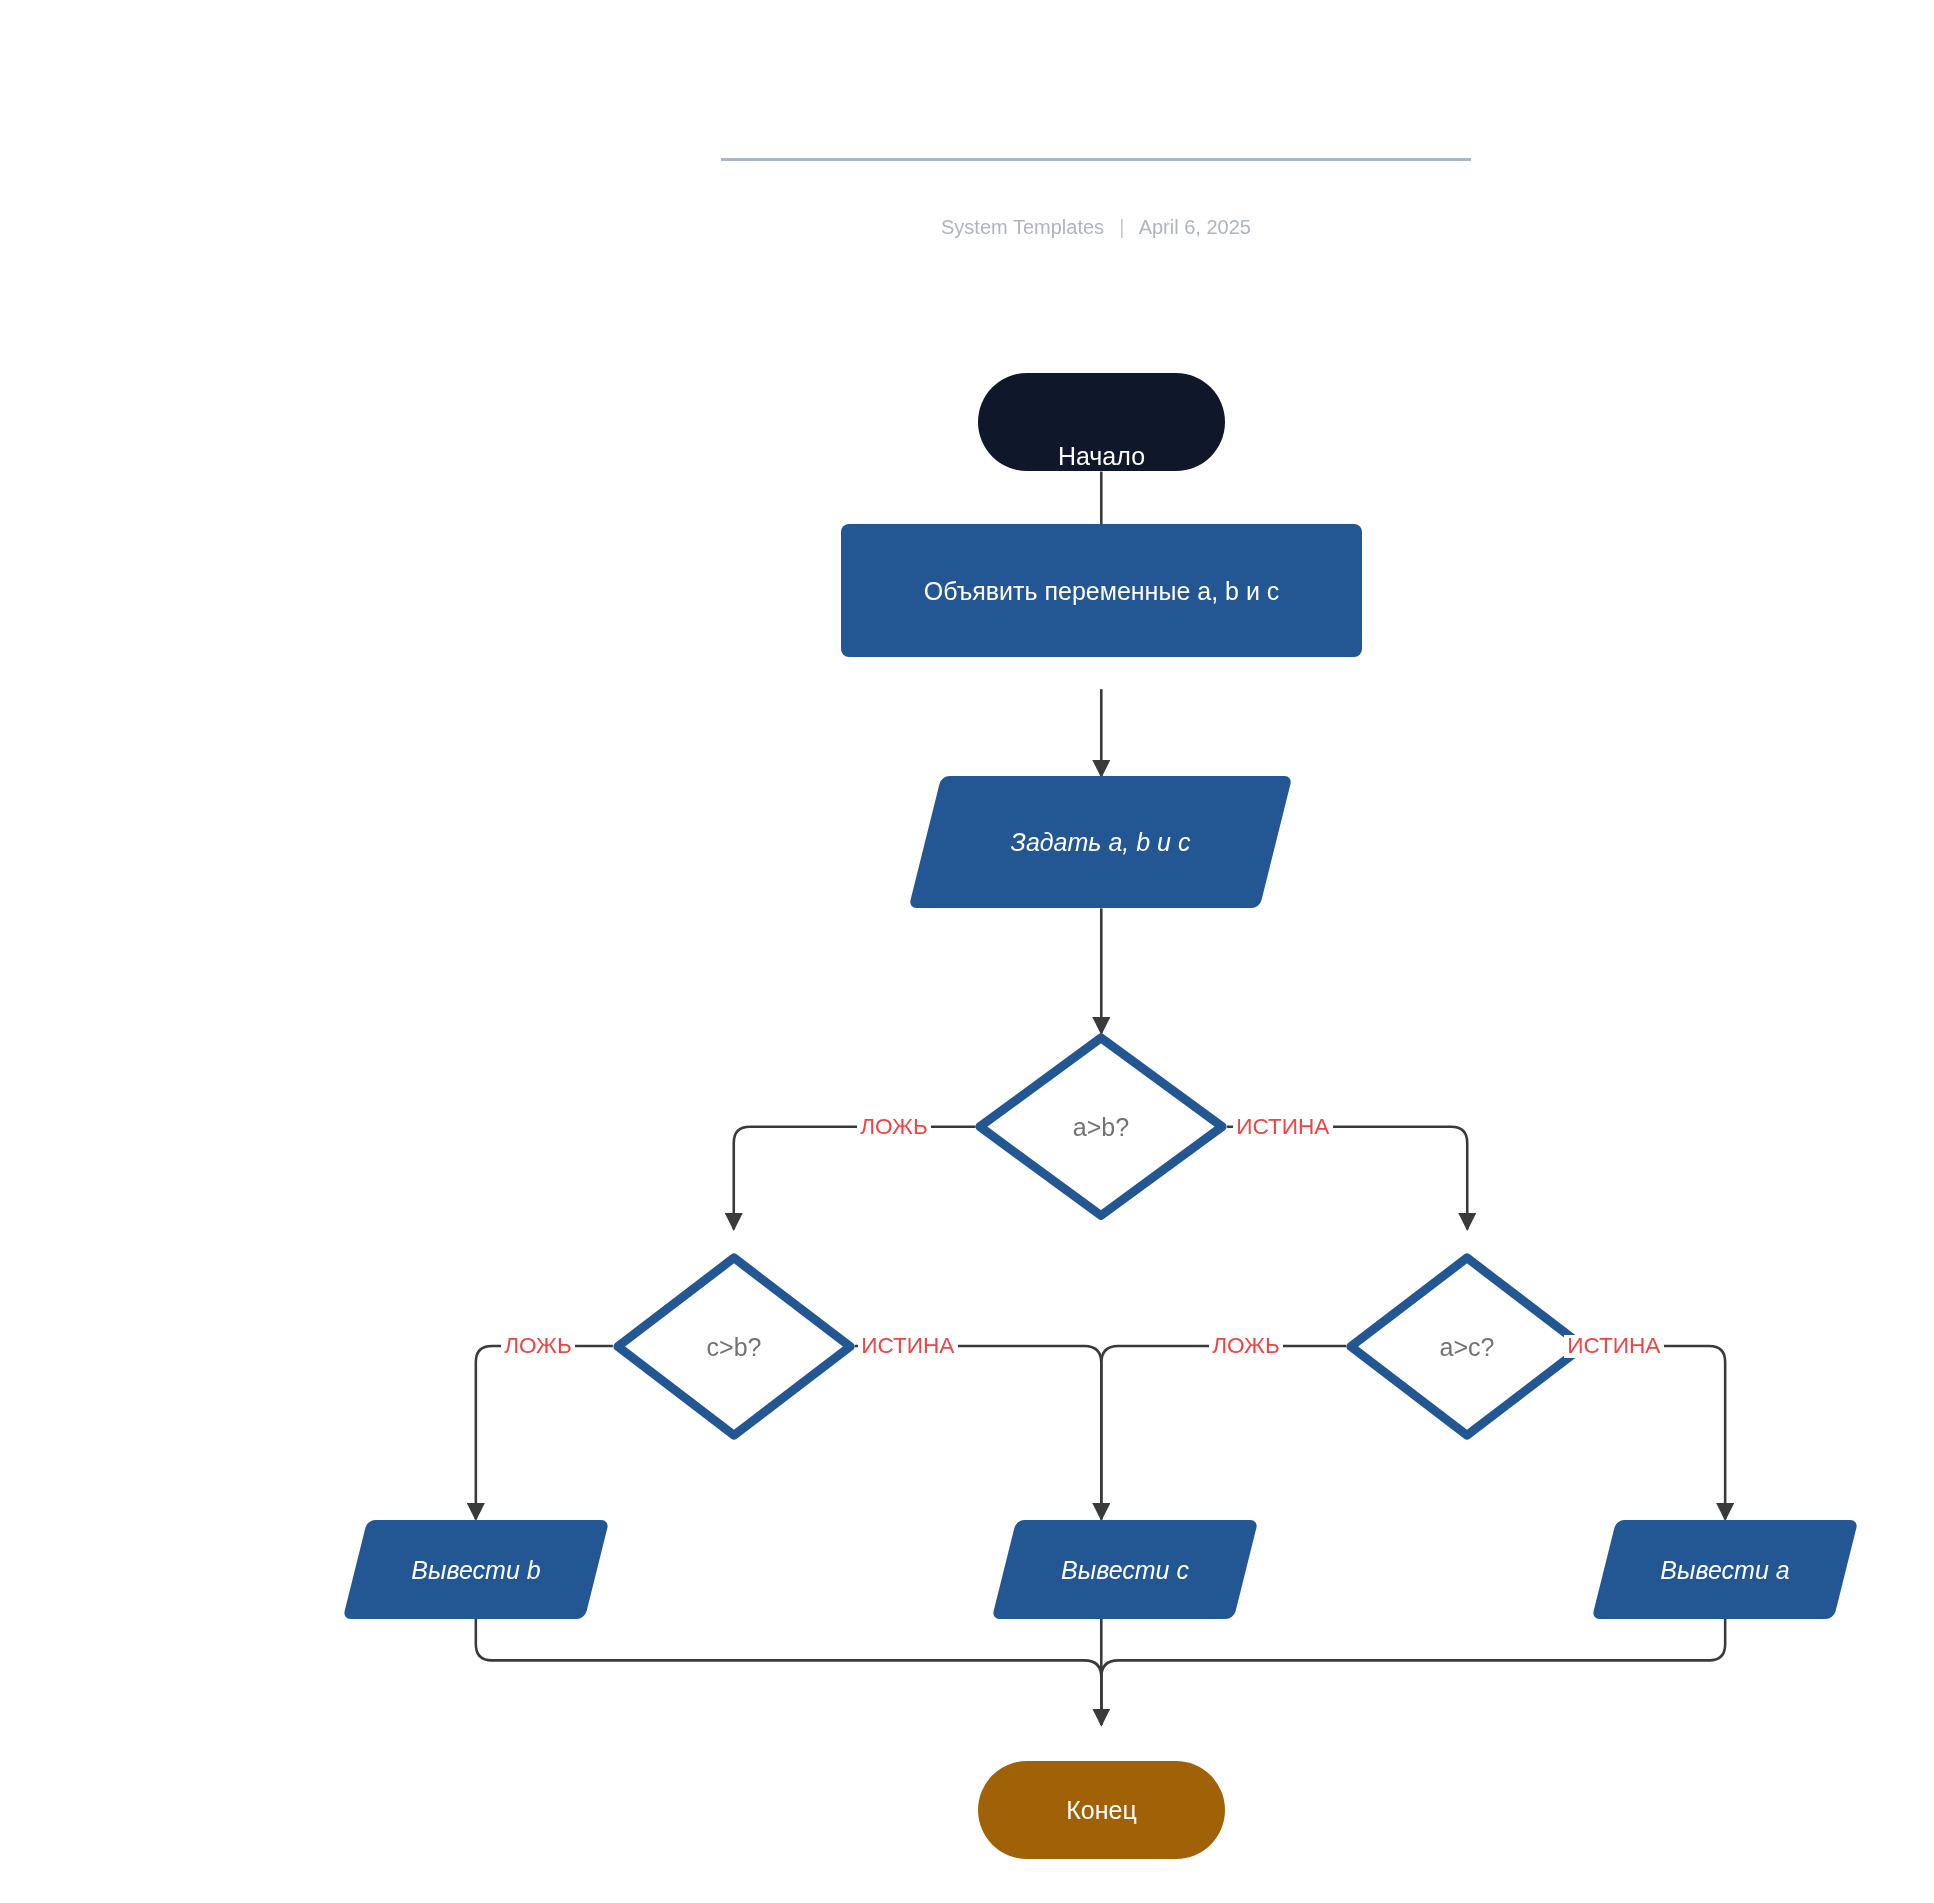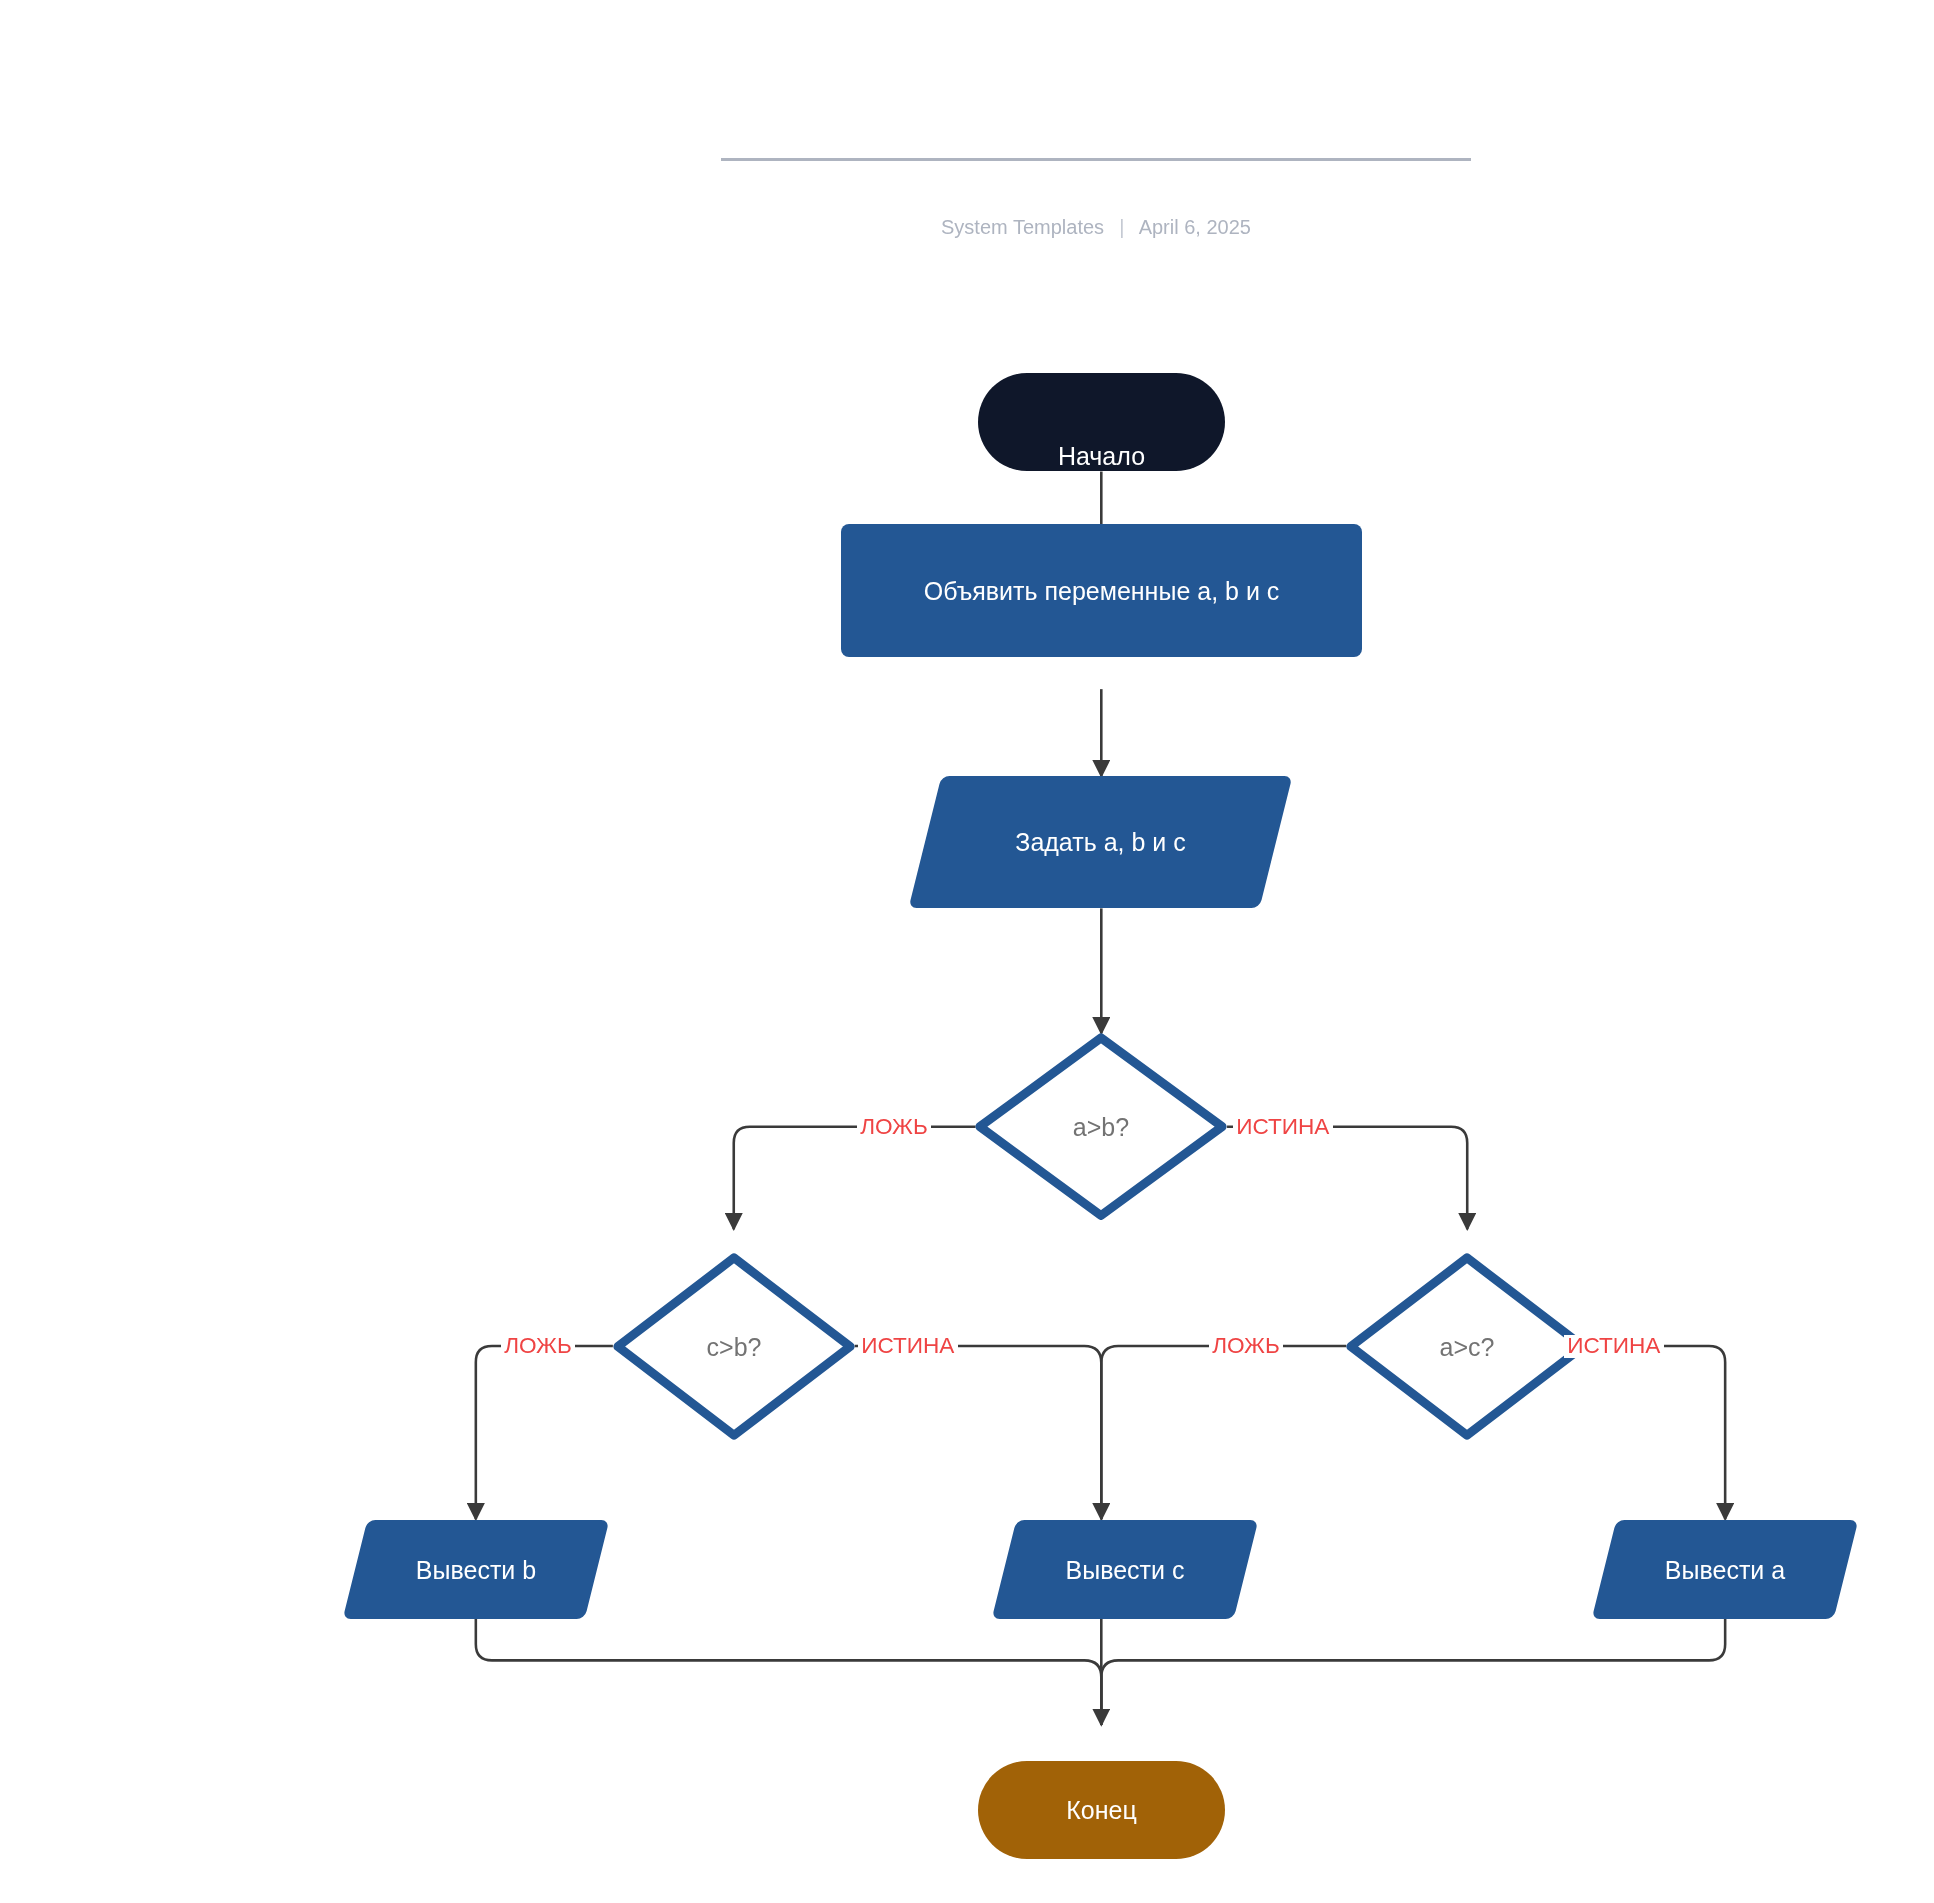--- a/index.html
+++ b/index.html
@@ -90,20 +90,21 @@
     border-radius: 805px;
     margin-top: 36px;
   }
   .node.process {
     background: #235794;
     border-radius: 8px;
   }
   .node.io {
     background: #235794;
     border-radius: 8px;
+    font-style: italic;
   }
   .node.io .io-shape {
     position: absolute;
     inset: 0;
     background: #235794;
     border-radius: 8px;
     transform: skewX(-14deg);
   }
   .node.io {
     background: transparent;

